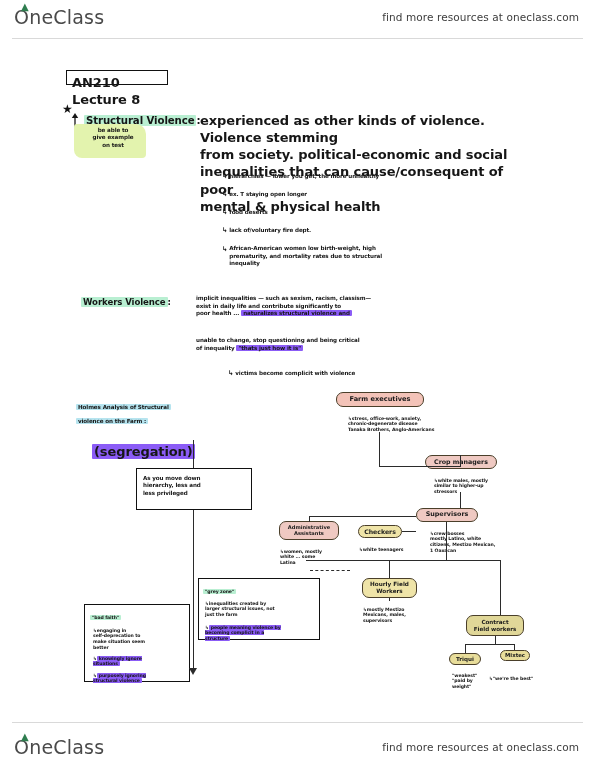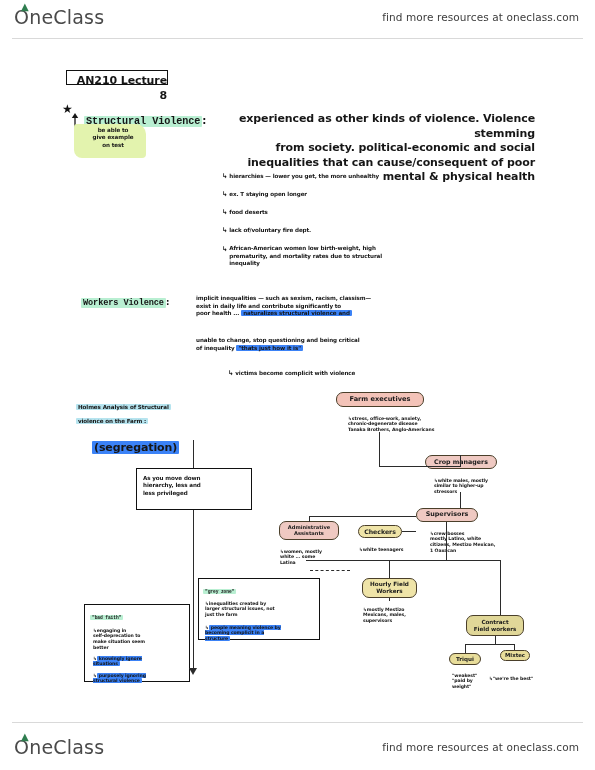--- a/index.html
+++ b/index.html
@@ -35,29 +35,29 @@
   
   .hw {
     position:absolute;
     font-family:"DejaVu Sans", sans-serif;
     font-weight:700;
     color:#161616;
     line-height:1.32;
     letter-spacing:-.1px;
     white-space:pre-line;
   }
-  .hw.sm  { font-size:11px;text-align:right; }
+  .hw.sm  { font-size:13px; }
   .hw.xs  { font-size:5.6px; }
   .hw.xxs { font-size:4.6px; line-height:1.25; }
   .hw.md  { font-size:8.6px; }
   .hw.lg  { font-size:10.2px; }
 
   
-  .hl-green  { background:#b9efd2; padding:0 2px; border-radius:1px;font-family:Liberation Mono, monospace; }
-  .hl-pink   { background:#3b82f6; padding:0 2px; border-radius:1px; }
+  .hl-green  { background:#b9efd2; padding:0 2px; border-radius:1px; }
+  .hl-pink   { background:#8b5cf6; padding:0 2px; border-radius:1px; }
   .hl-blue   { background:#b6e4ef; padding:0 2px; border-radius:1px; }
 
   
   .titlebox {
     position:absolute; left:66px; top:70px; width:102px; height:15px;
     border:1.4px solid #111; background:#fff;
   }
   .titlebox .hw { left:5px; top:3px; }
 
   

